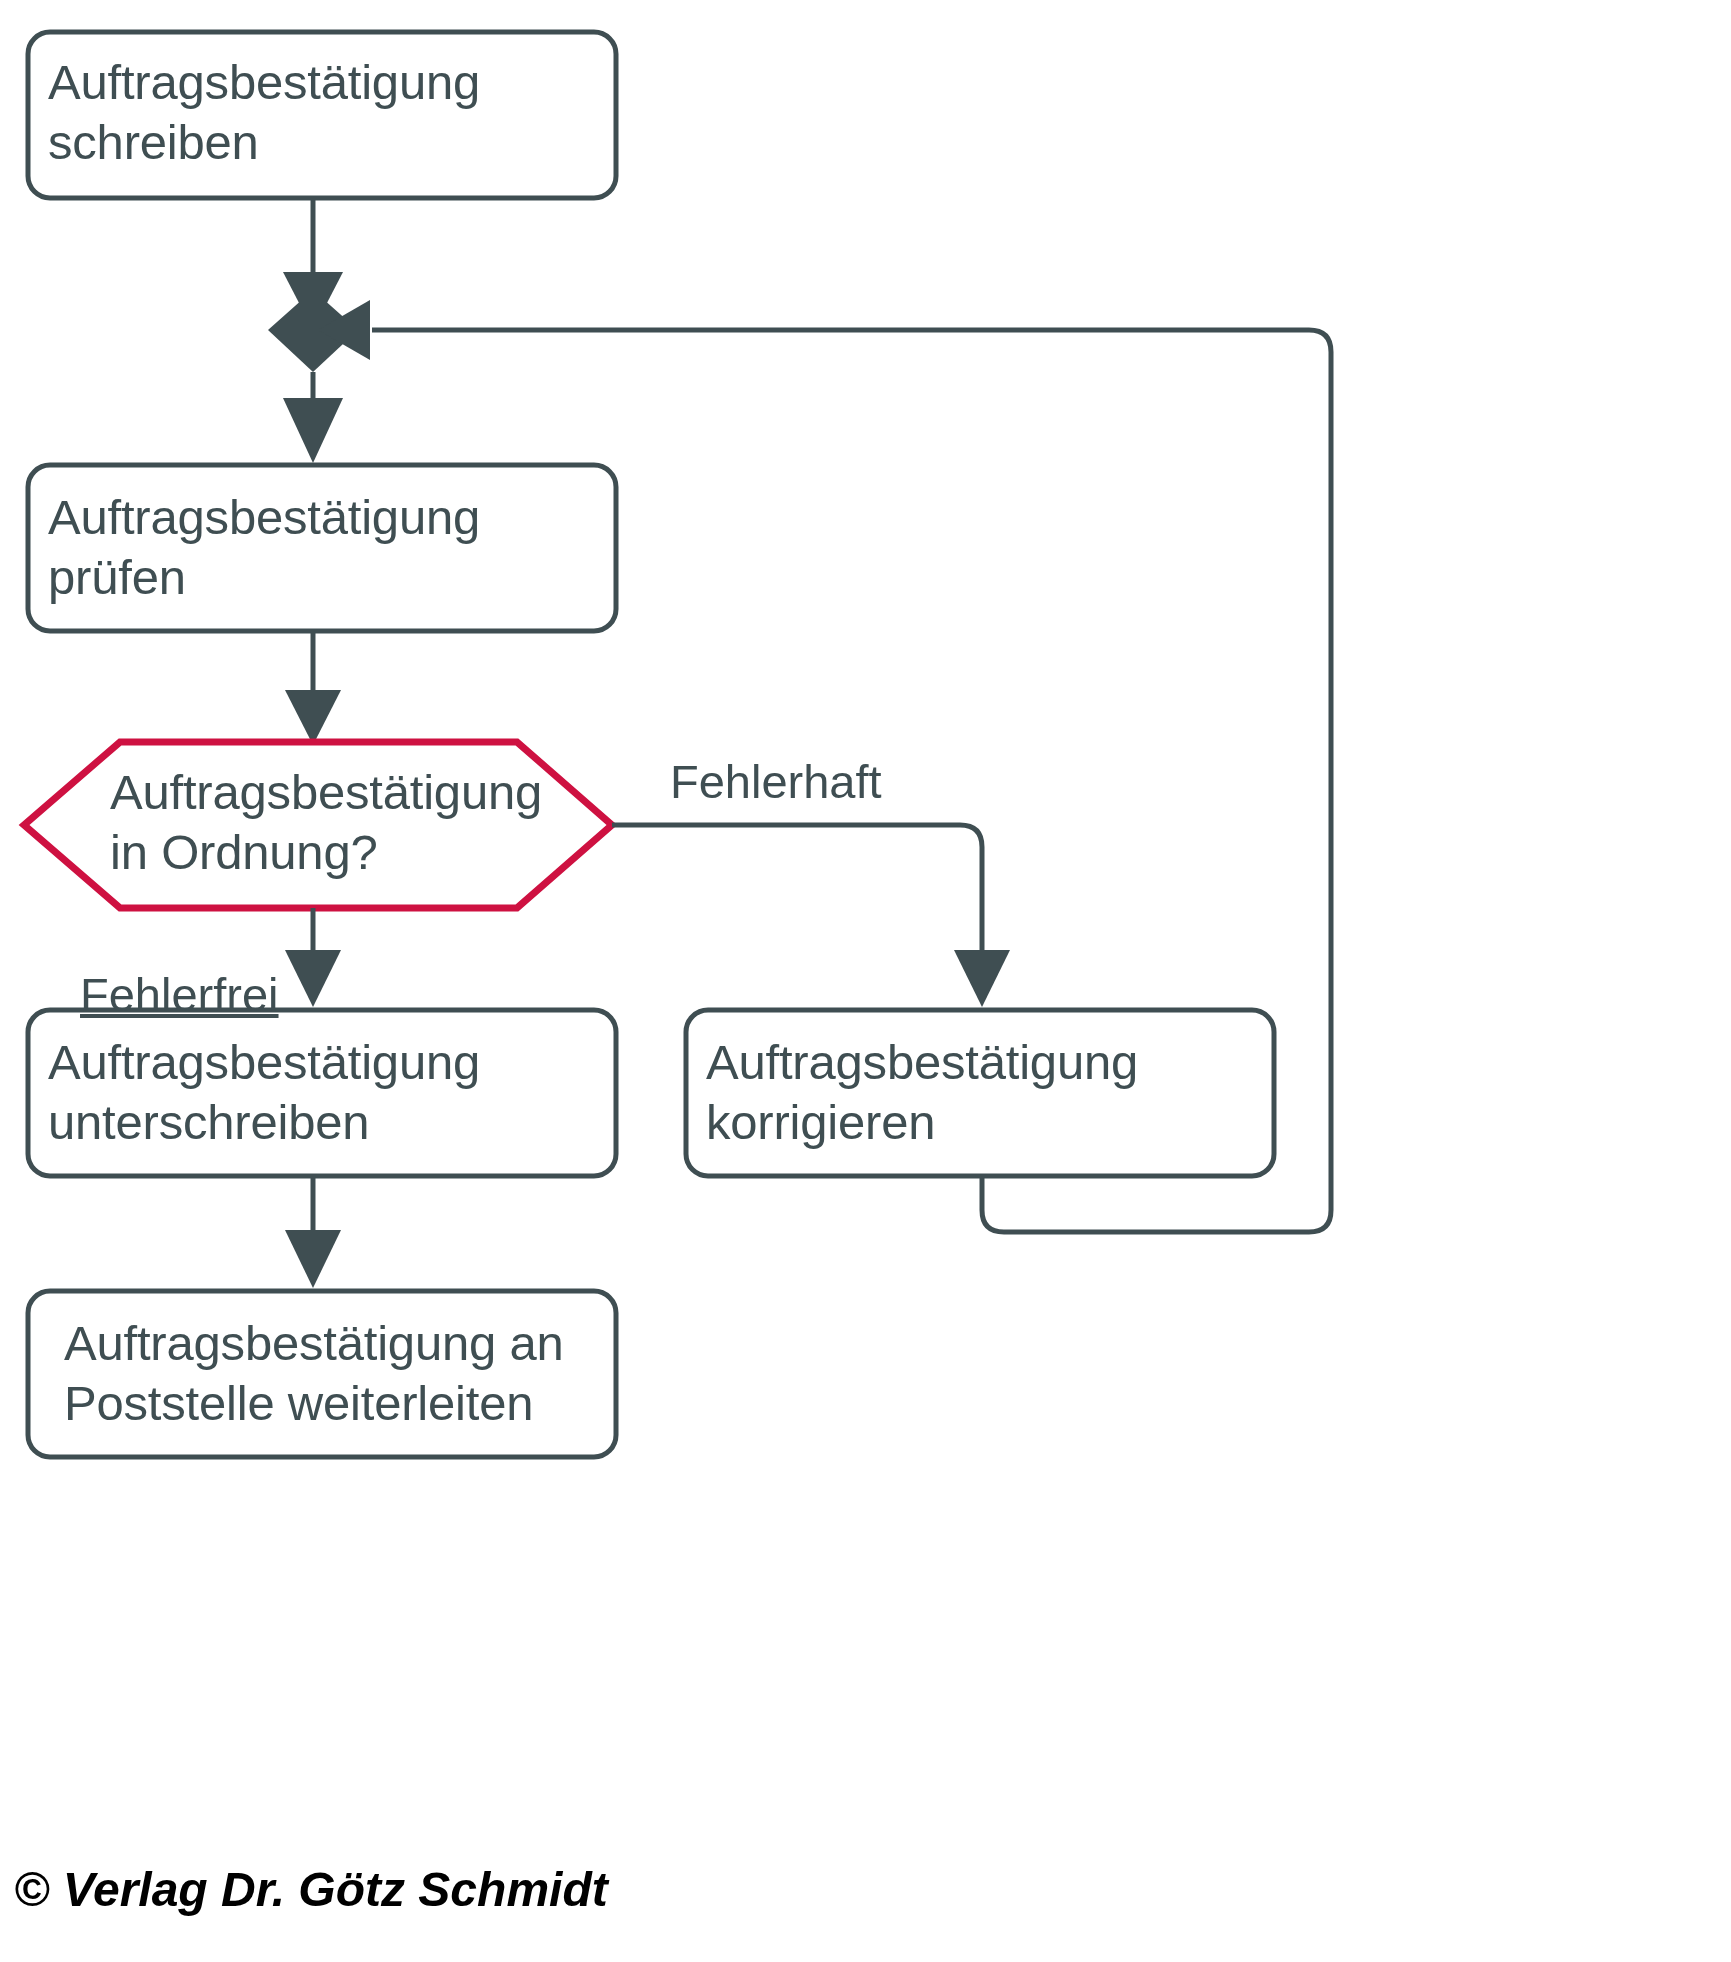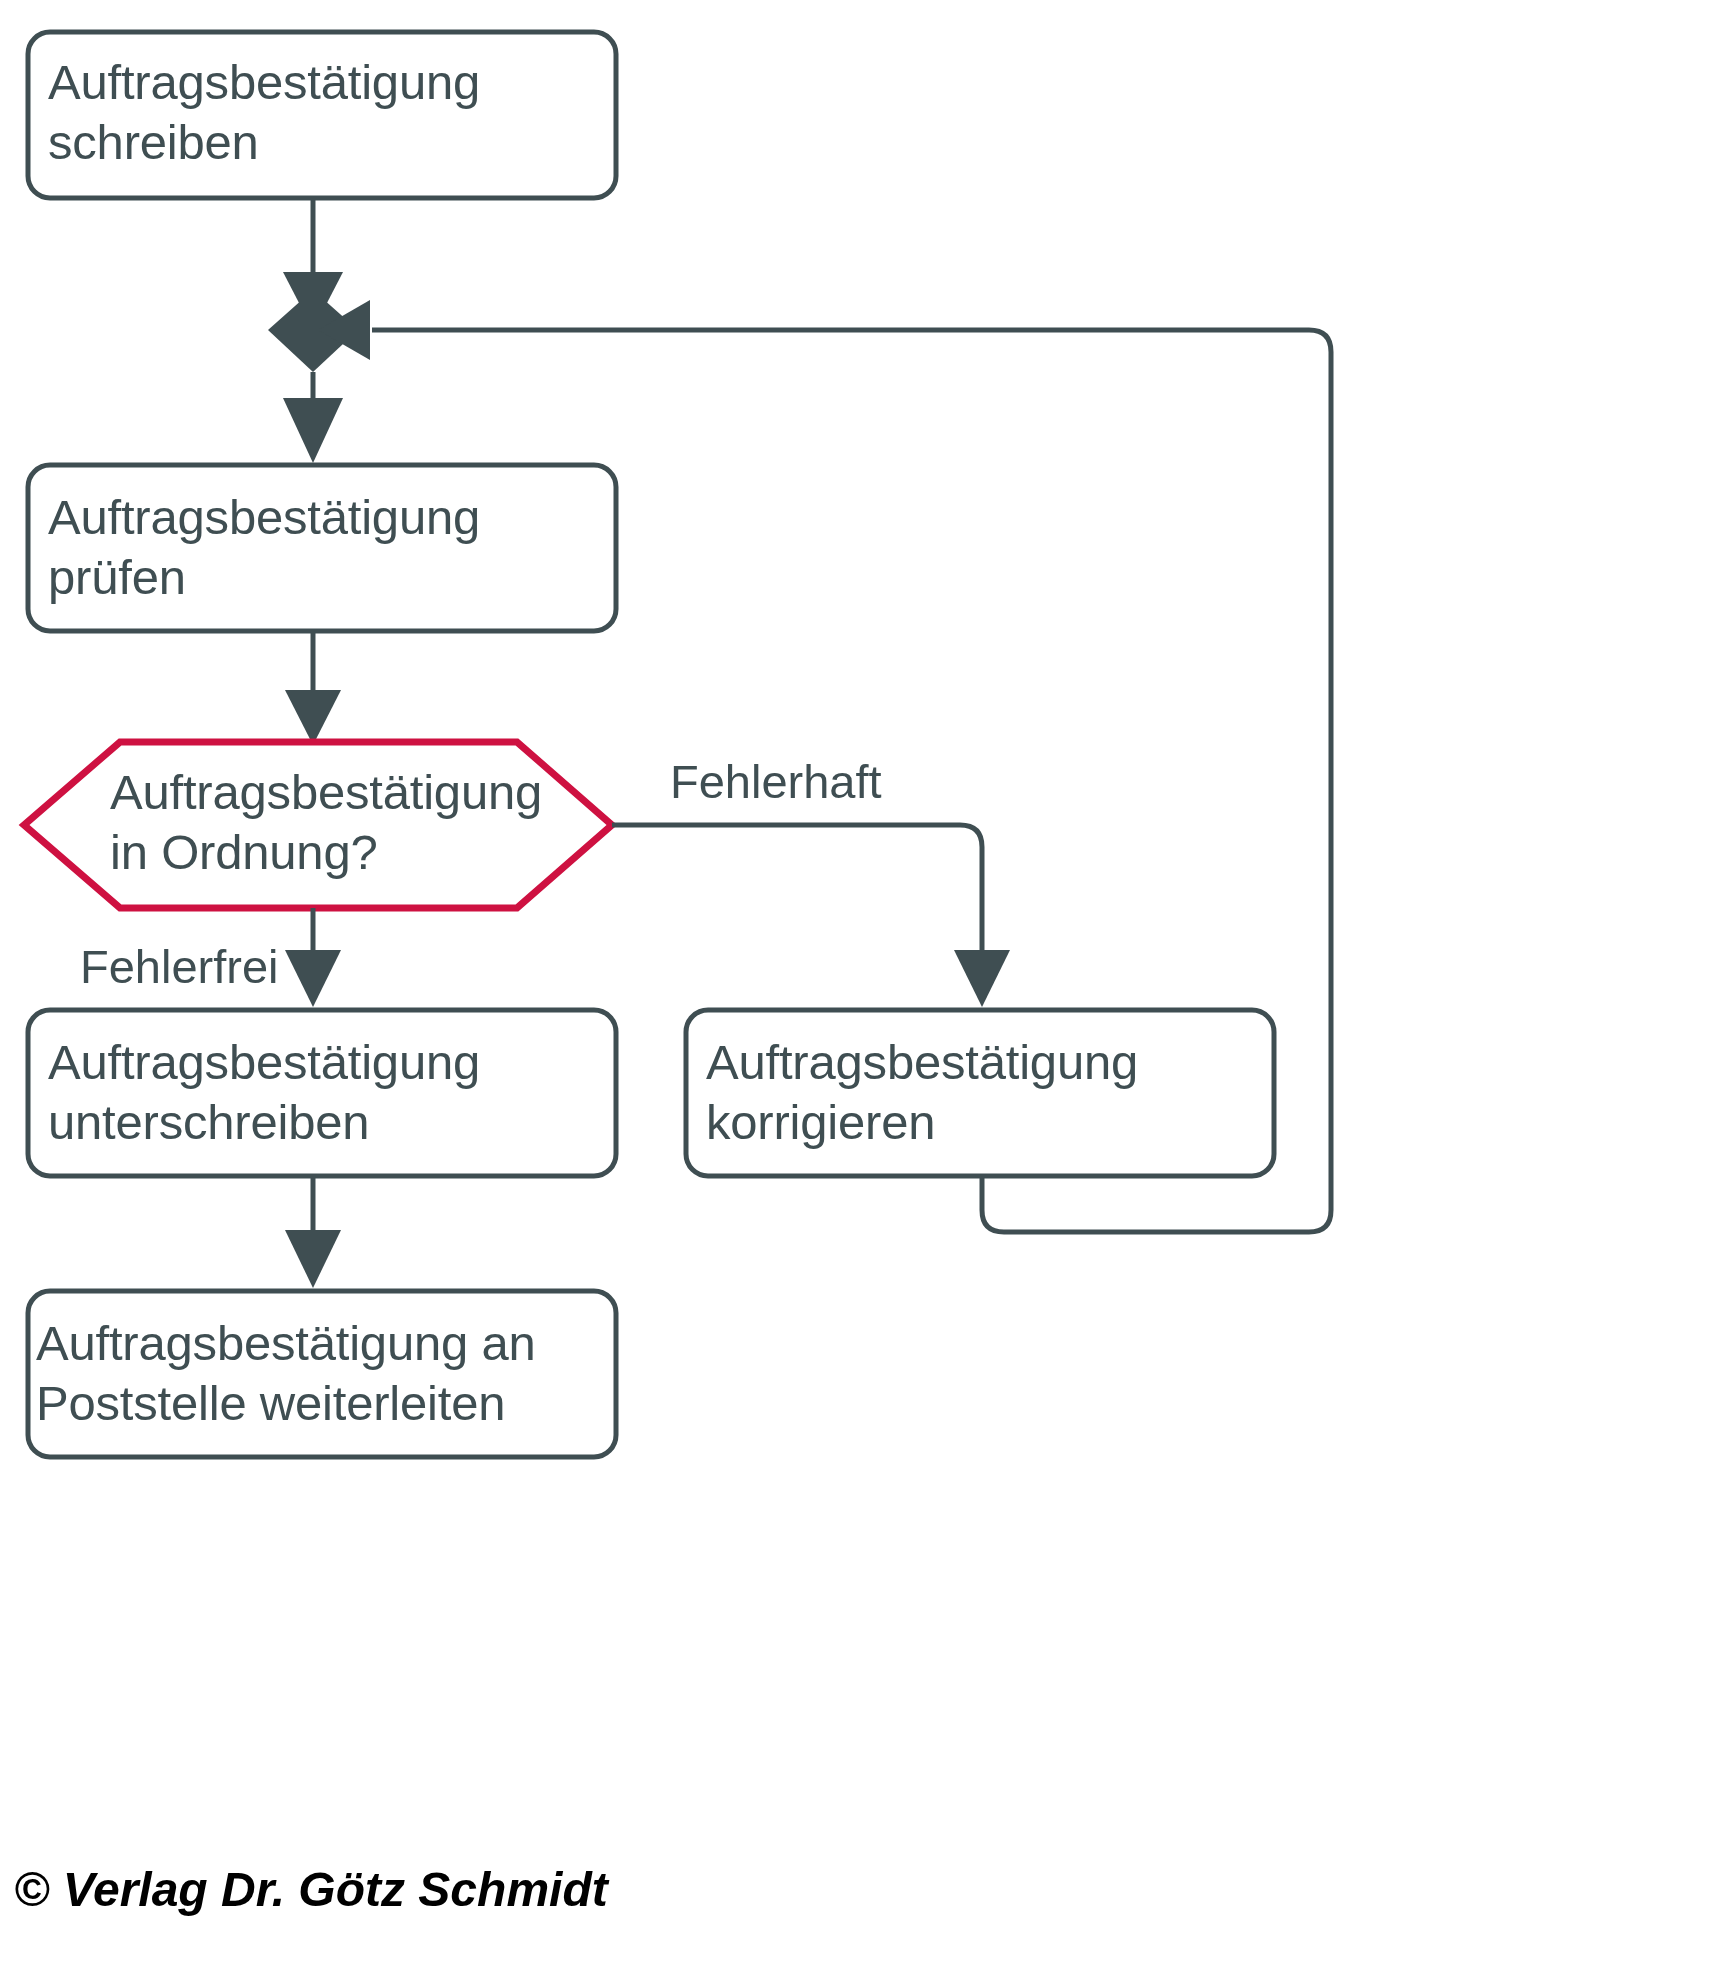--- a/index.html
+++ b/index.html
@@ -89,26 +89,26 @@
 schreiben</div>
 
   <div class="node-label" style="left:48px;top:487px;width:560px;">Auftragsbestätigung
 prüfen</div>
 
   <div class="node-label" style="left:110px;top:762px;width:480px;">Auftragsbestätigung
 in Ordnung?</div>
 
   <div class="edge-label" style="left:670px;top:755px;">Fehlerhaft</div>
 
-  <div class="edge-label" style="left:80px;top:940px;">Fehlerfrei</div>
+  <div class="edge-label" style="left:80px;top:968px;text-decoration:underline;">Fehlerfrei</div>
 
   <div class="node-label" style="left:48px;top:1032px;width:560px;">Auftragsbestätigung
 unterschreiben</div>
 
   <div class="node-label" style="left:706px;top:1032px;width:560px;">Auftragsbestätigung
 korrigieren</div>
 
-  <div class="node-label" style="left:36px;top:1313px;width:570px;">Auftragsbestätigung an
+  <div class="node-label" style="left:64px;top:1313px;width:570px;">Auftragsbestätigung an
 Poststelle weiterleiten</div>
 
   <div class="copyright">© Verlag Dr. Götz Schmidt</div>
 
 </div>
 
 </body></html>

